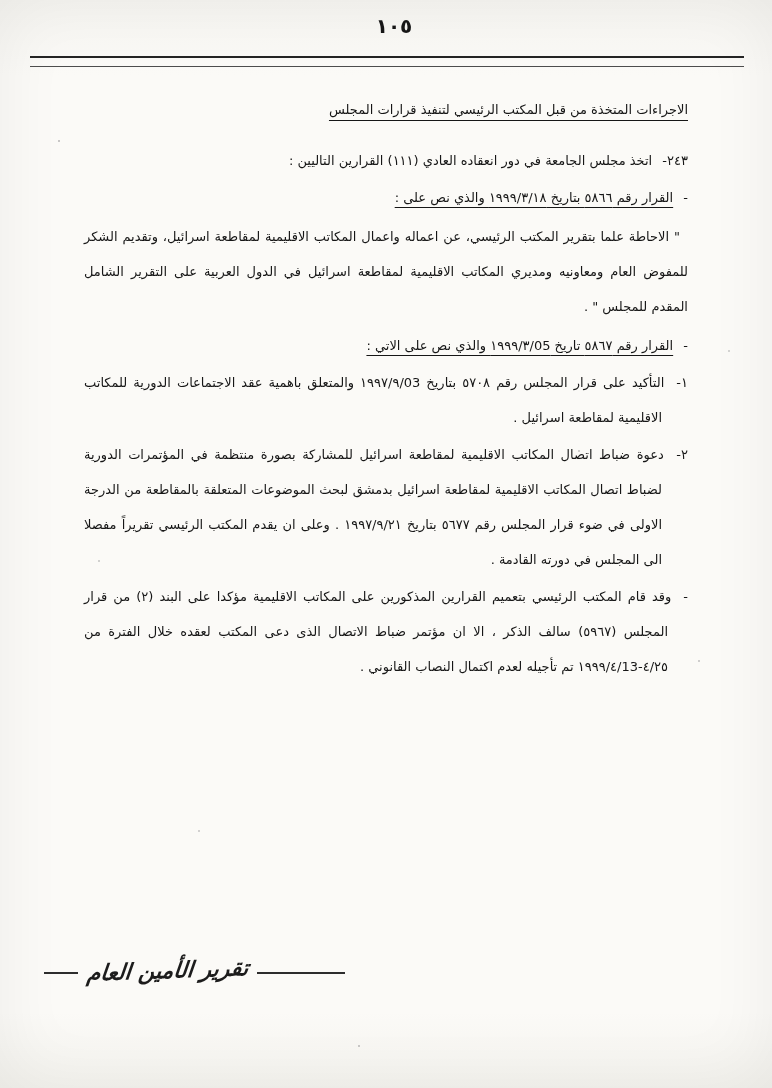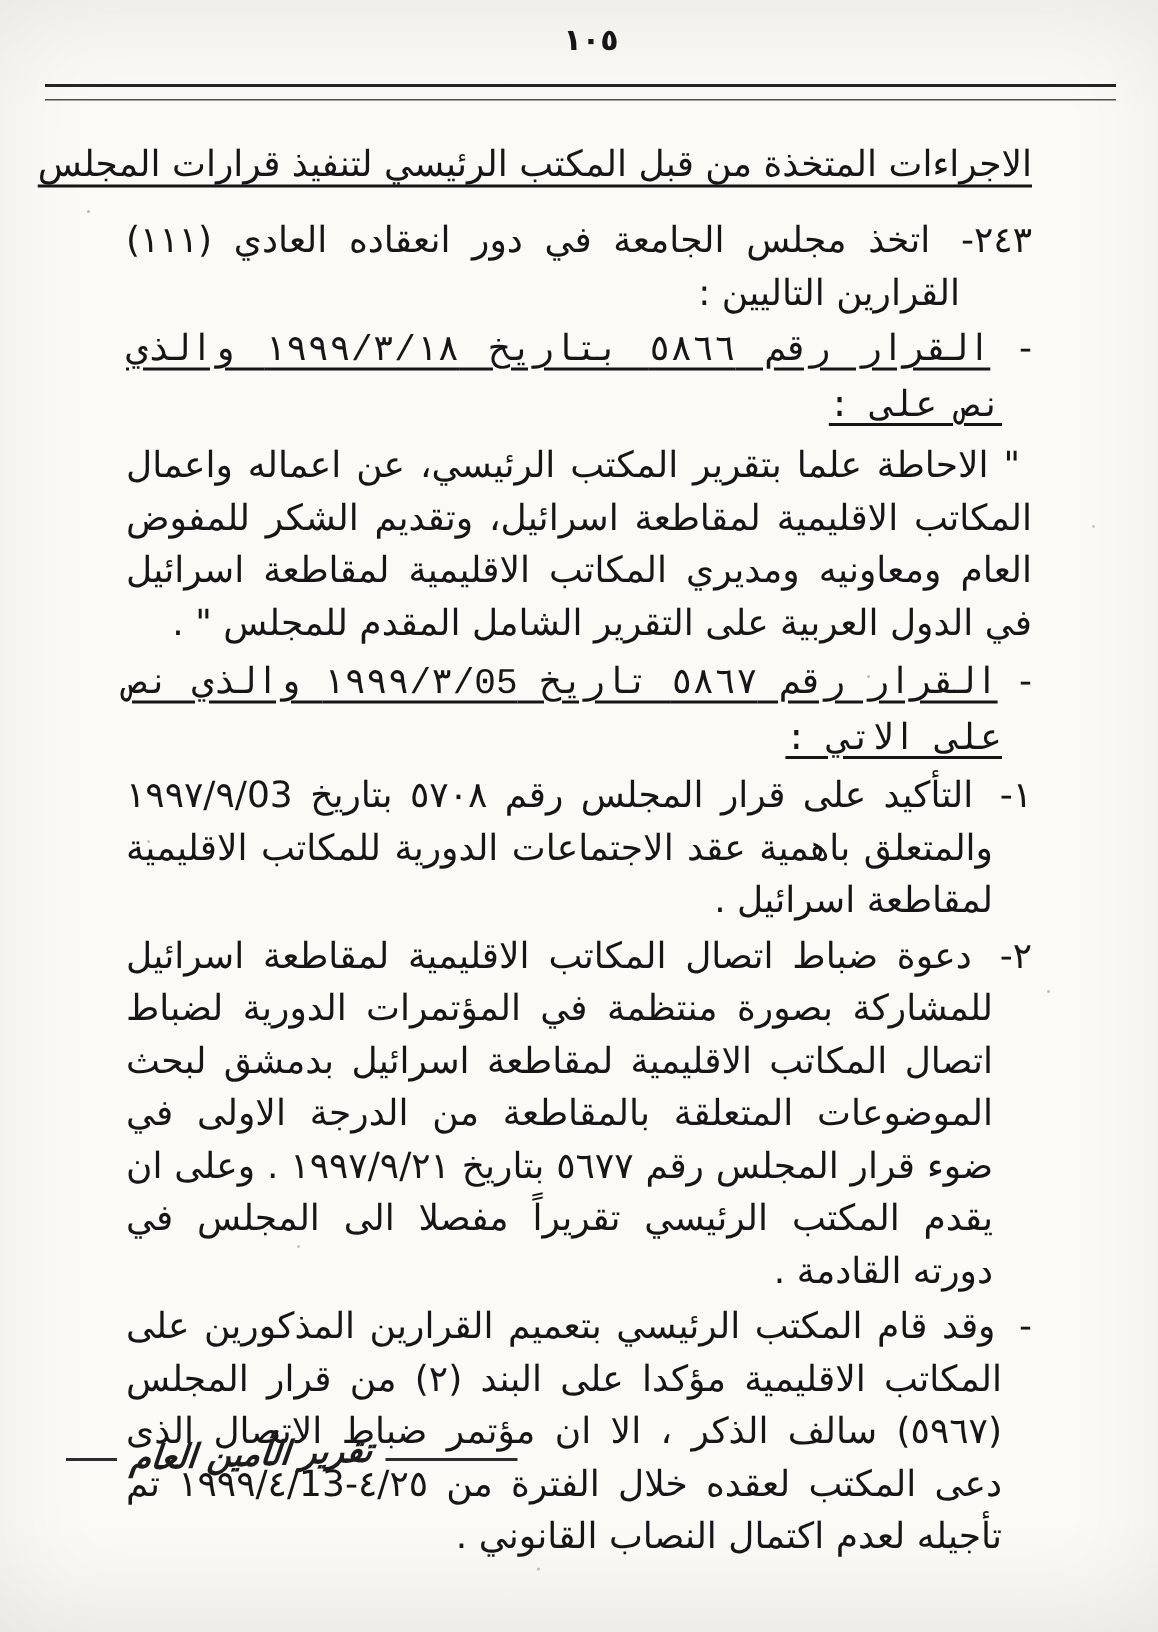--- a/index.html
+++ b/index.html
@@ -28,36 +28,36 @@
     position: absolute; top: 14px; left: 16px; right: 0;
     text-align: center; font-size: 20px; font-weight: 700; letter-spacing: 3px;
   }
   .rule { position: absolute; left: 30px; right: 28px; height: 0; }
   .rule-1 { top: 56px; border-top: 2.5px solid #242424; }
   .rule-2 { top: 66px; border-top: 1.5px solid #4d4d4d; }
 
   .content {
     position: absolute; top: 92px; right: 84px; width: 604px;
     direction: rtl;
-    font-size: 24px; line-height: 35px;
+    font-size: 13px; line-height: 35px;
     text-align: justify;
   }
   .heading {
     text-decoration: underline;
     text-underline-offset: 6px;
     margin-bottom: 16px;
     white-space: nowrap;
   }
   .para { text-align: justify; margin-bottom: 2px; }
   .para .marker { margin-left: 6px; }
   .para.main-item { padding-right: 48px; text-indent: -48px; }
   .para.num-item  { padding-right: 26px; text-indent: -26px; }
   .para.dash-item { padding-right: 20px; text-indent: -20px; }
   .para.quote     { padding-right: 0; text-indent: 8px; margin: 4px 0; }
-  .para.underline .ptext { text-decoration: underline; text-underline-offset: 5px; font-family: Liberation Mono, monospace; }
+  .para.underline .ptext { text-decoration: underline; text-underline-offset: 5px; }
 
   .signature-row {
     position: absolute; top: 958px; left: 44px;
     display: flex; flex-direction: row-reverse; align-items: center; gap: 9px;
   }
   .sig-line { border-top: 2px solid #2d2d2d; transform: translateY(2px); }
   .sig-line.long  { width: 88px; }
   .sig-line.short { width: 34px; }
   .signature-text {
     direction: rtl;

